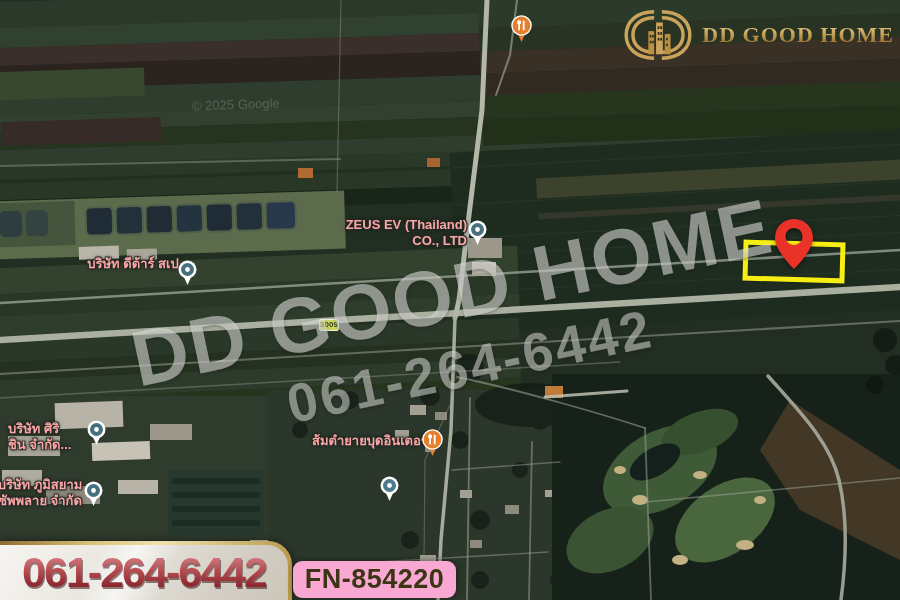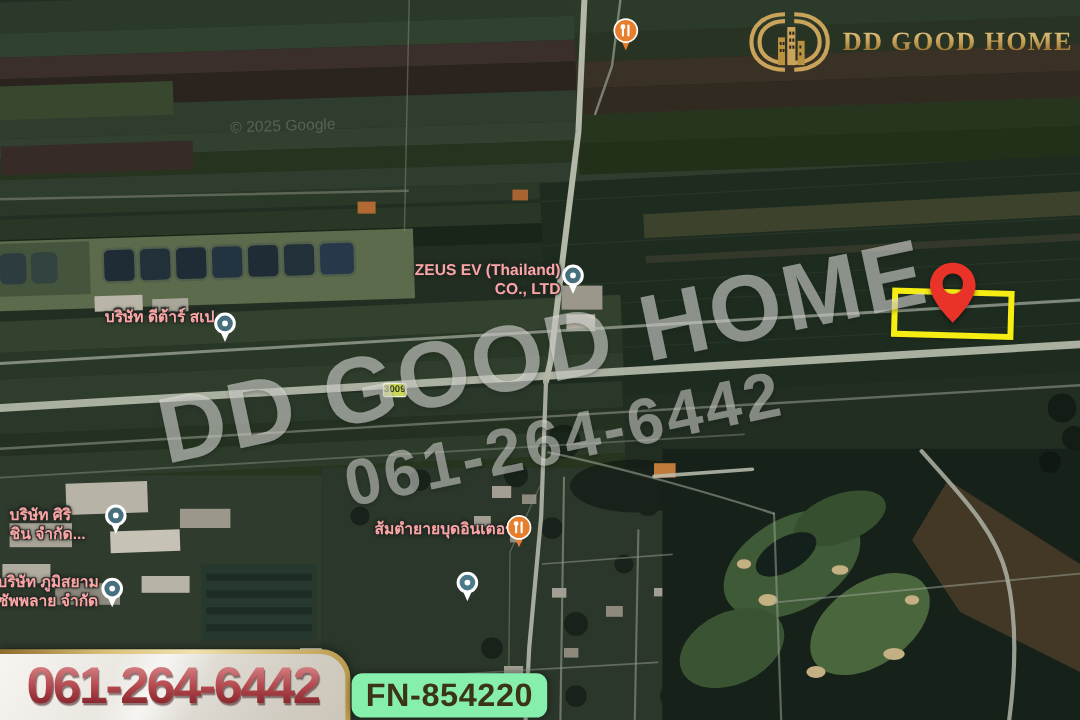--- a/index.html
+++ b/index.html
@@ -73,21 +73,21 @@
     display:flex;align-items:center;justify-content:center;
   }
   .phone-text{
     font-size:43px;font-weight:700;letter-spacing:-2px;
     background:linear-gradient(180deg,#e39a9d 0%,#c4606500 0%,#d98a8d 8%,#b84d53 45%,#8e2b31 75%,#7a2127 100%);
     -webkit-background-clip:text;background-clip:text;color:transparent;
     filter:drop-shadow(1px 2px 0.5px rgba(58,22,24,.55));
   }
   .fn-badge{
     position:absolute;left:293px;bottom:2px;width:163px;height:37px;
-    background:#86efac;border-radius:9px;display:flex;align-items:center;justify-content:center;
+    background:#f9a8d4;border-radius:9px;display:flex;align-items:center;justify-content:center;
     box-shadow:0 0 6px rgba(0,0,0,.45);
   }
   .fn-text{font-size:27px;font-weight:700;color:#3b3513;letter-spacing:.5px;}
 </style>
 </head>
 <body>
 
 <div class="stage">
 
   <svg class="mapart" width="900" height="600" viewBox="0 0 900 600">

